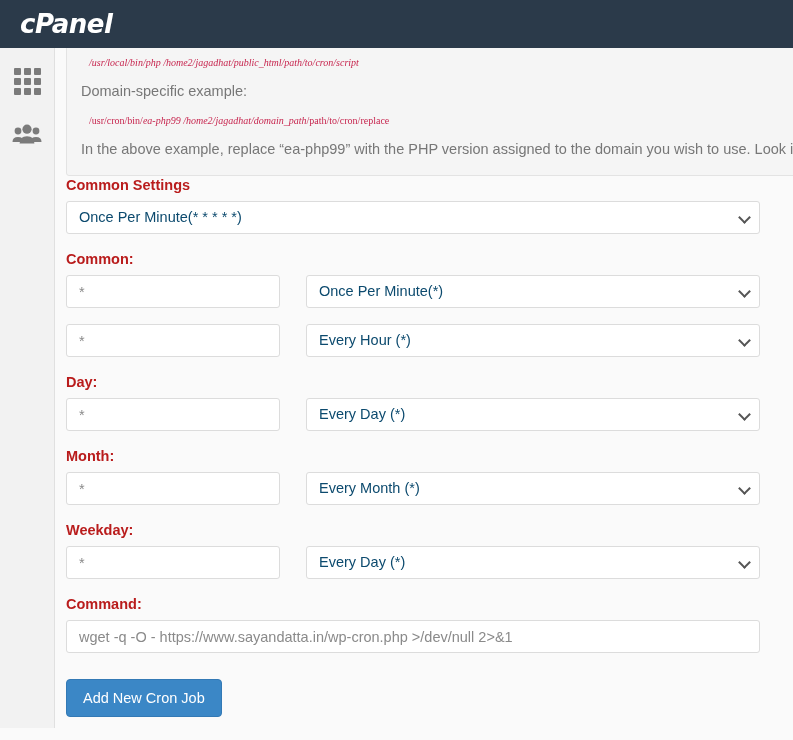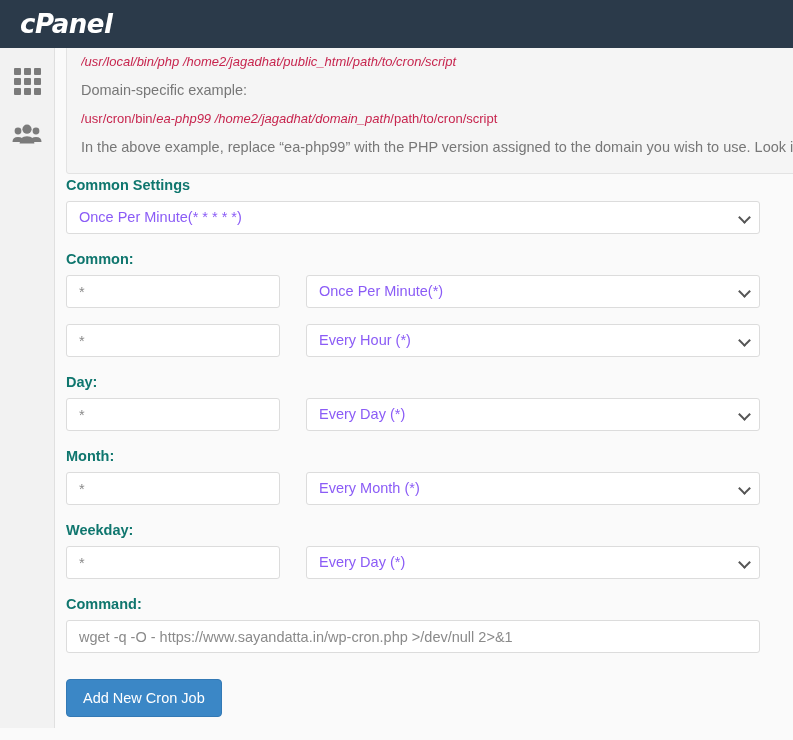--- a/index.html
+++ b/index.html
@@ -101,40 +101,41 @@
   }
   .notice p {
     margin: 0;
     white-space: nowrap;
     overflow: hidden;
     line-height: 28px;
     font-size: 14.5px;
     color: #777777;
   }
   .notice code {
-    font-family: Liberation Sans, sans-serif;
-    font-size: 13px;
+    font-family: Liberation Serif, serif;
+    font-size: 10px;
     font-style: italic;
     color: #c7254e;
     white-space: nowrap;
+    margin-left: 8px;
   }
   .notice code .plain { font-style: normal; }
 
   
   .form {
     position: absolute;
     left: 12px;
     top: 128px;
     width: 714px;
   }
   .field-label {
     display: block;
     font-size: 14.5px;
     font-weight: bold;
-    color: #0f766e;
+    color: #b91c1c;
     margin: 0 0 7px 0;
     line-height: 18px;
   }
   .group { margin-bottom: 16px; }
 
   .ctrl {
     box-sizing: border-box;
     height: 33px;
     background: #ffffff;
     border: 1px solid #dcdcdc;
@@ -148,21 +149,21 @@
   }
   .ctrl.full { width: 694px; display: block; }
   .ctrl.small { width: 214px; }
   .ctrl.wide  { width: 454px; }
 
   select.ctrl {
     -webkit-appearance: none;
     -moz-appearance: none;
     appearance: none;
     padding-right: 40px;
-    color: #8b5cf6;
+    color: #0c4a6e;
   }
   .sel-wrap { position: relative; display: inline-block; vertical-align: top; }
   .sel-wrap .chev {
     position: absolute;
     right: 11px;
     top: 12px;
     width: 9px;
     height: 9px;
     pointer-events: none;
   }
@@ -231,21 +232,21 @@
 </div>
 
 <div class="content">
 
   <div class="notice">
     <p>
       <code>/usr/local/bin/php /home2/jagadhat/public_html/path/to/cron/script</code>
     </p>
     <p>Domain-specific example:</p>
     <p>
-      <code><span class="plain">/usr/cron/bin/</span><span>ea-php99</span><span> /home2/jagadhat/</span><span>domain_path</span><span class="plain">/path/to/cron/script</span></code>
+      <code><span class="plain">/usr/cron/bin/</span><span>ea-php99</span><span> /home2/jagadhat/</span><span>domain_path</span><span class="plain">/path/to/cron/replace</span></code>
     </p>
     <p>In the above example, replace “ea-php99” with the PHP version assigned to the domain you wish to use. Look in</p>
   </div>
 
   <div class="form">
 
     
     <div class="group">
       <label class="field-label">Common Settings</label>
       <span class="sel-wrap">

